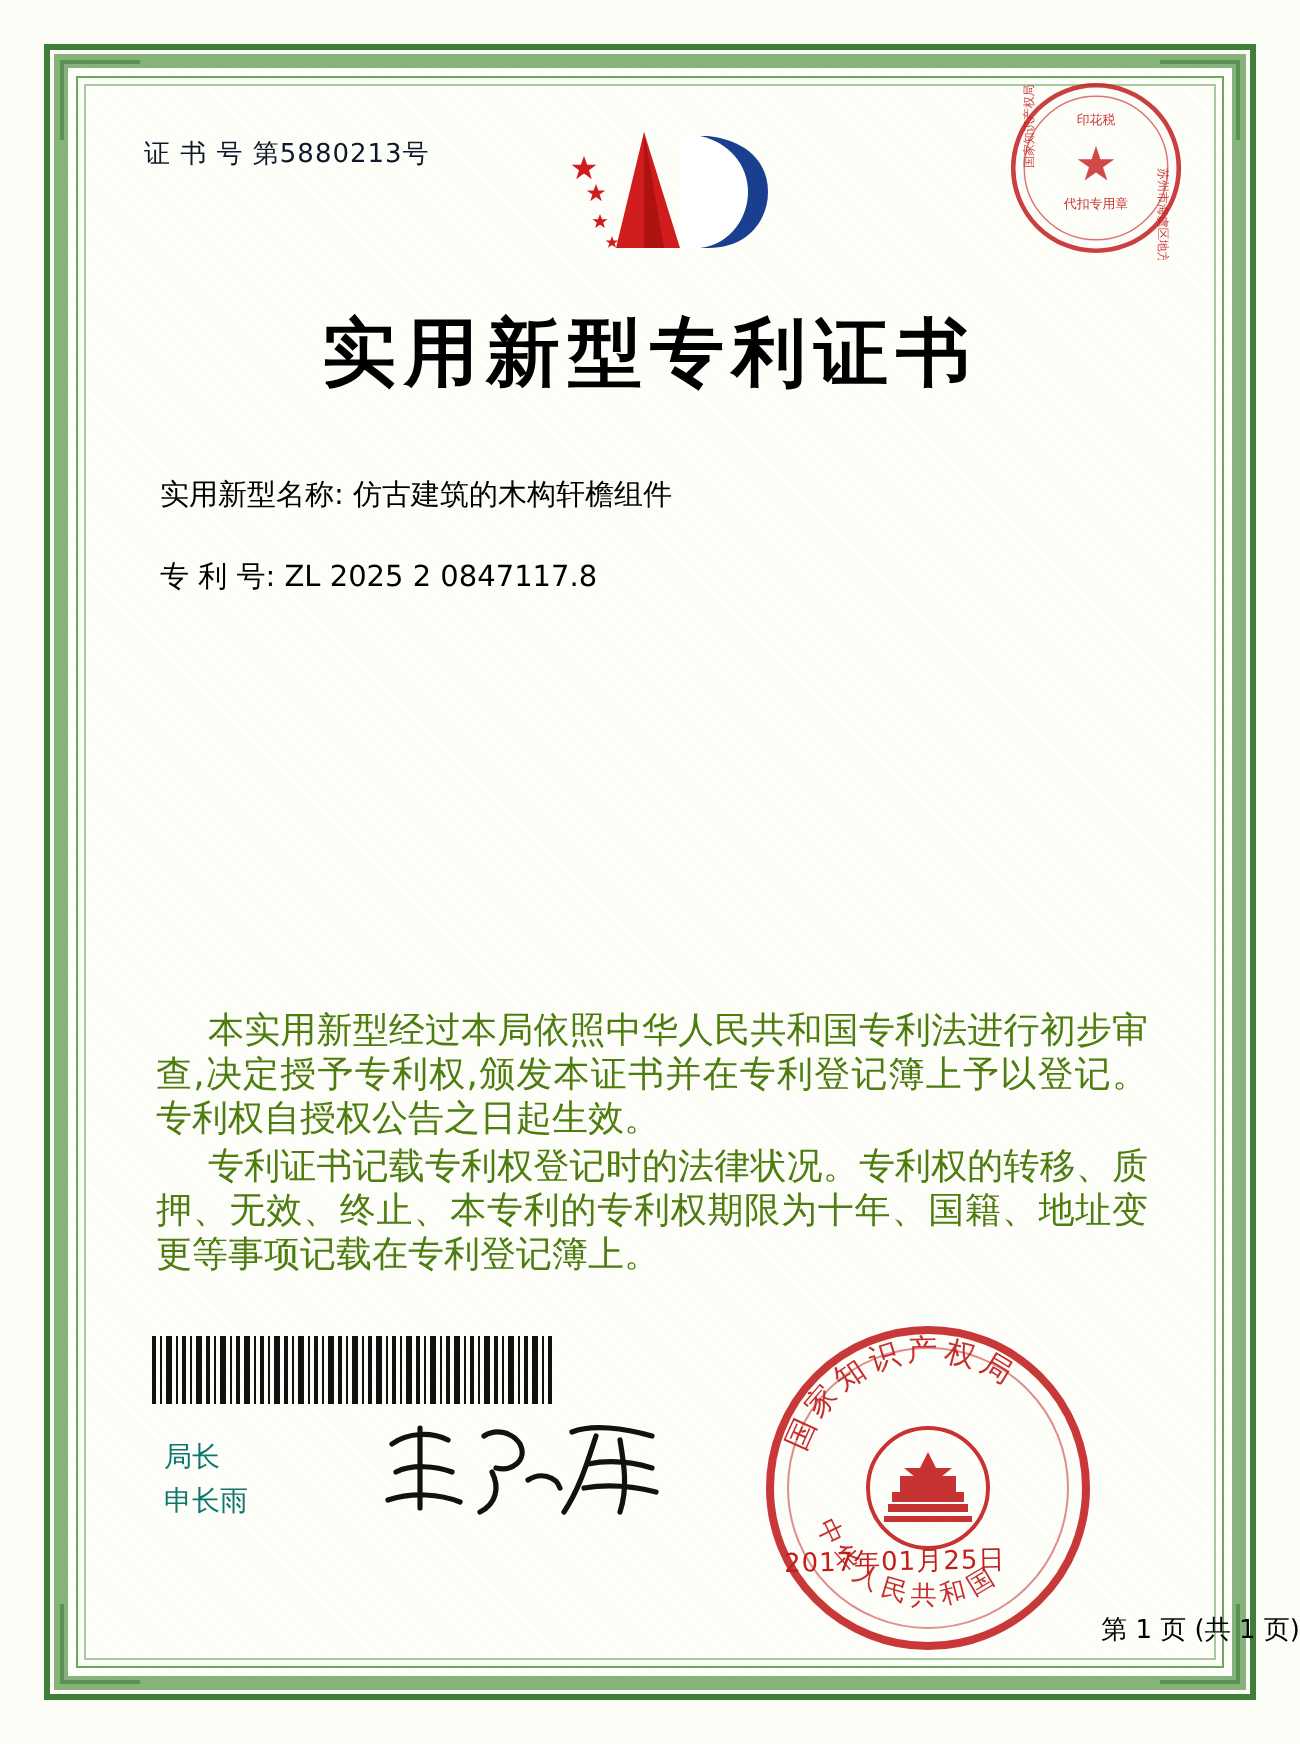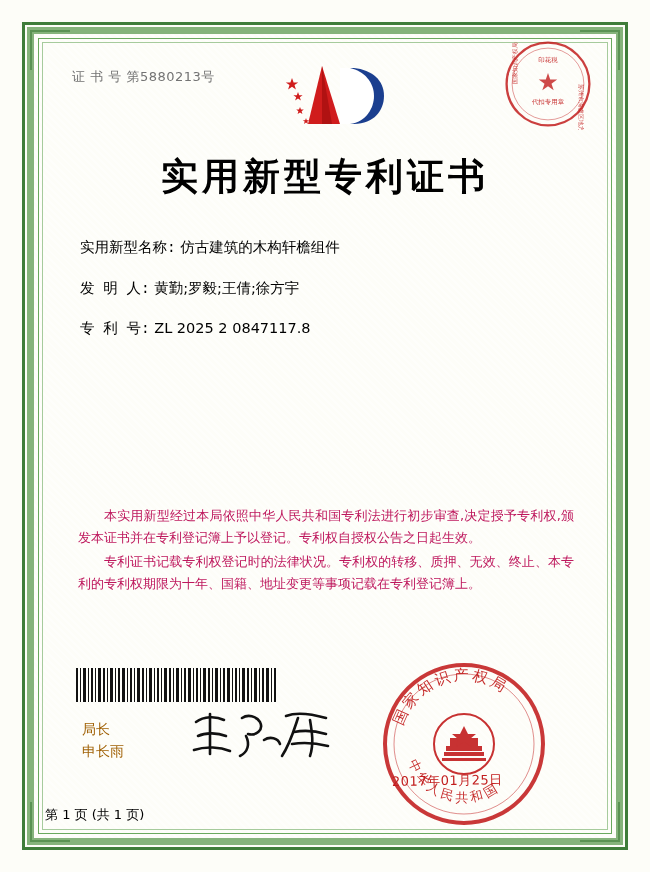--- a/index.html
+++ b/index.html
@@ -62,21 +62,21 @@
   }
   .corner.tl { left: 30px; top: 30px; border-right: none; border-bottom: none; }
   .corner.tr { right: 30px; top: 30px; border-left: none; border-bottom: none; }
   .corner.bl { left: 30px; bottom: 30px; border-right: none; border-top: none; }
   .corner.br { right: 30px; bottom: 30px; border-left: none; border-top: none; }
 
   .cert-number {
     position: absolute;
     left: 72px; top: 68px;
     font-size: 13px;
-    color: #737373;
+    color: #0f172a;
     letter-spacing: .5px;
     font-family: "DejaVu Sans", sans-serif;
   }
 
   
   .logo {
     position: absolute;
     left: 282px; top: 62px;
     width: 110px; height: 70px;
   }
@@ -107,34 +107,33 @@
     width: 500px;
   }
   .field-row {
     font-size: 14.5px;
     color: #000;
     margin-bottom: 21.5px;
     white-space: nowrap;
   }
   .field-label {
     display: inline-block;
-    font-family: Liberation Mono, monospace;
   }
   .field-value {
     display: inline-block;
   }
 
   .body-text {
     position: absolute;
     left: 78px;
     top: 505px;
     width: 496px;
-    font-size: 13px;
+    font-size: 18px;
     line-height: 22px;
-    color: #be185d;
+    color: #4d7c0f;
     text-align: justify;
   }
   .body-text p {
     margin: 0 0 2px 0;
     text-indent: 26px;
   }
 
   
   .barcode {
     position: absolute;
@@ -143,21 +142,21 @@
     width: 200px;
     height: 34px;
   }
 
   .signature-block {
     position: absolute;
     left: 82px;
     top: 718px;
     font-size: 14px;
     line-height: 22px;
-    color: #a16207;
+    color: #0f766e;
   }
   .handwriting {
     position: absolute;
     left: 190px;
     top: 706px;
     width: 145px;
     height: 58px;
   }
 
   
@@ -175,21 +174,21 @@
     font-size: 13px;
     color: #c21d1d;
     letter-spacing: .5px;
     transform: rotate(-1deg);
   }
 
   .page-footer {
     position: absolute;
     left: 0; right: 0;
     bottom: 48px;
-    text-align: left;
+    text-align: right;
     font-size: 13px;
     color: #000;
     margin-left: 45px;
   }
 </style>
 </head>
 <body>
 
 <div class="certificate">
 
@@ -226,24 +225,20 @@
     <text x="16" y="50" font-size="6.5" fill="#c21d1d" opacity="0.85" transform="rotate(-90 16 50)">国家知识产权局</text>
     <text x="84" y="50" font-size="6.5" fill="#c21d1d" opacity="0.85" transform="rotate(90 84 50)">苏州市海虞区地方</text>
   </svg>
 
   <div class="title">实用新型专利证书</div>
 
   <div class="fields">
     <div class="field-row">
       <span class="field-label">实用新型名称:</span>
       <span class="field-value">仿古建筑的木构轩檐组件</span>
-    </div>
-    <div class="field-row">
-      <span class="field-label">发 明 人:</span>
-      <span class="field-value">黄勤;罗毅;王倩;徐方宇</span>
     </div>
     <div class="field-row">
       <span class="field-label">专 利 号:</span>
       <span class="field-value">ZL 2025 2 0847117.8</span>
     </div>
   </div>
 
   <div class="body-text">
     <p>本实用新型经过本局依照中华人民共和国专利法进行初步审查,决定授予专利权,颁发本证书并在专利登记簿上予以登记。专利权自授权公告之日起生效。</p>
     <p>专利证书记载专利权登记时的法律状况。专利权的转移、质押、无效、终止、本专利的专利权期限为十年、国籍、地址变更等事项记载在专利登记簿上。</p>

